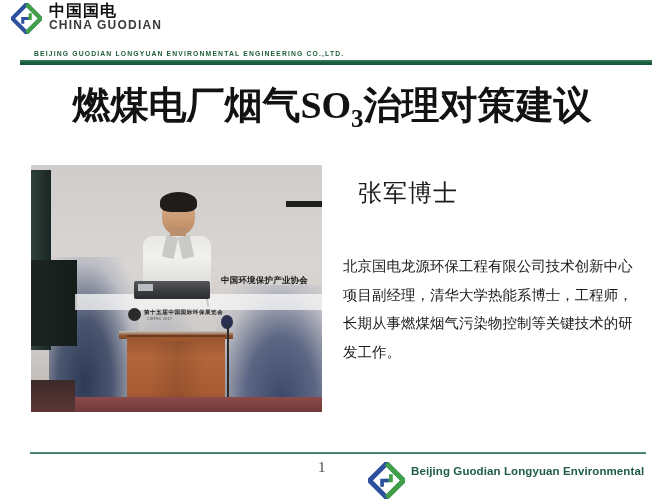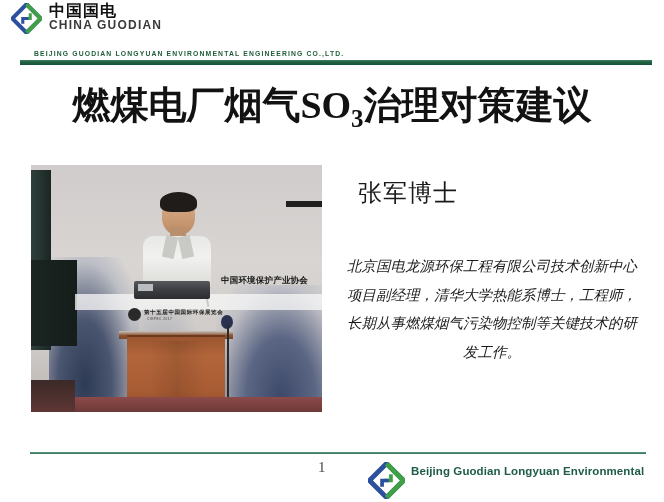--- a/index.html
+++ b/index.html
@@ -284,22 +284,21 @@
     white-space: nowrap;
   }
   #speaker-bio {
     position: absolute;
     left: 343px; top: 252px;
     width: 298px;
     font-size: 14.4px;
     color: #1a1a1a;
     line-height: 28.5px;
     letter-spacing: 0.1px;
-    text-align: center;
-    font-style: italic;
+    text-align: left;
   }
 
   
   #footer-rule {
     position: absolute;
     left: 30px; top: 452px;
     width: 616px;
     height: 2px;
     background: linear-gradient(to bottom, #6fa792 0%, #2f6e55 60%, #58907a 100%);
   }

